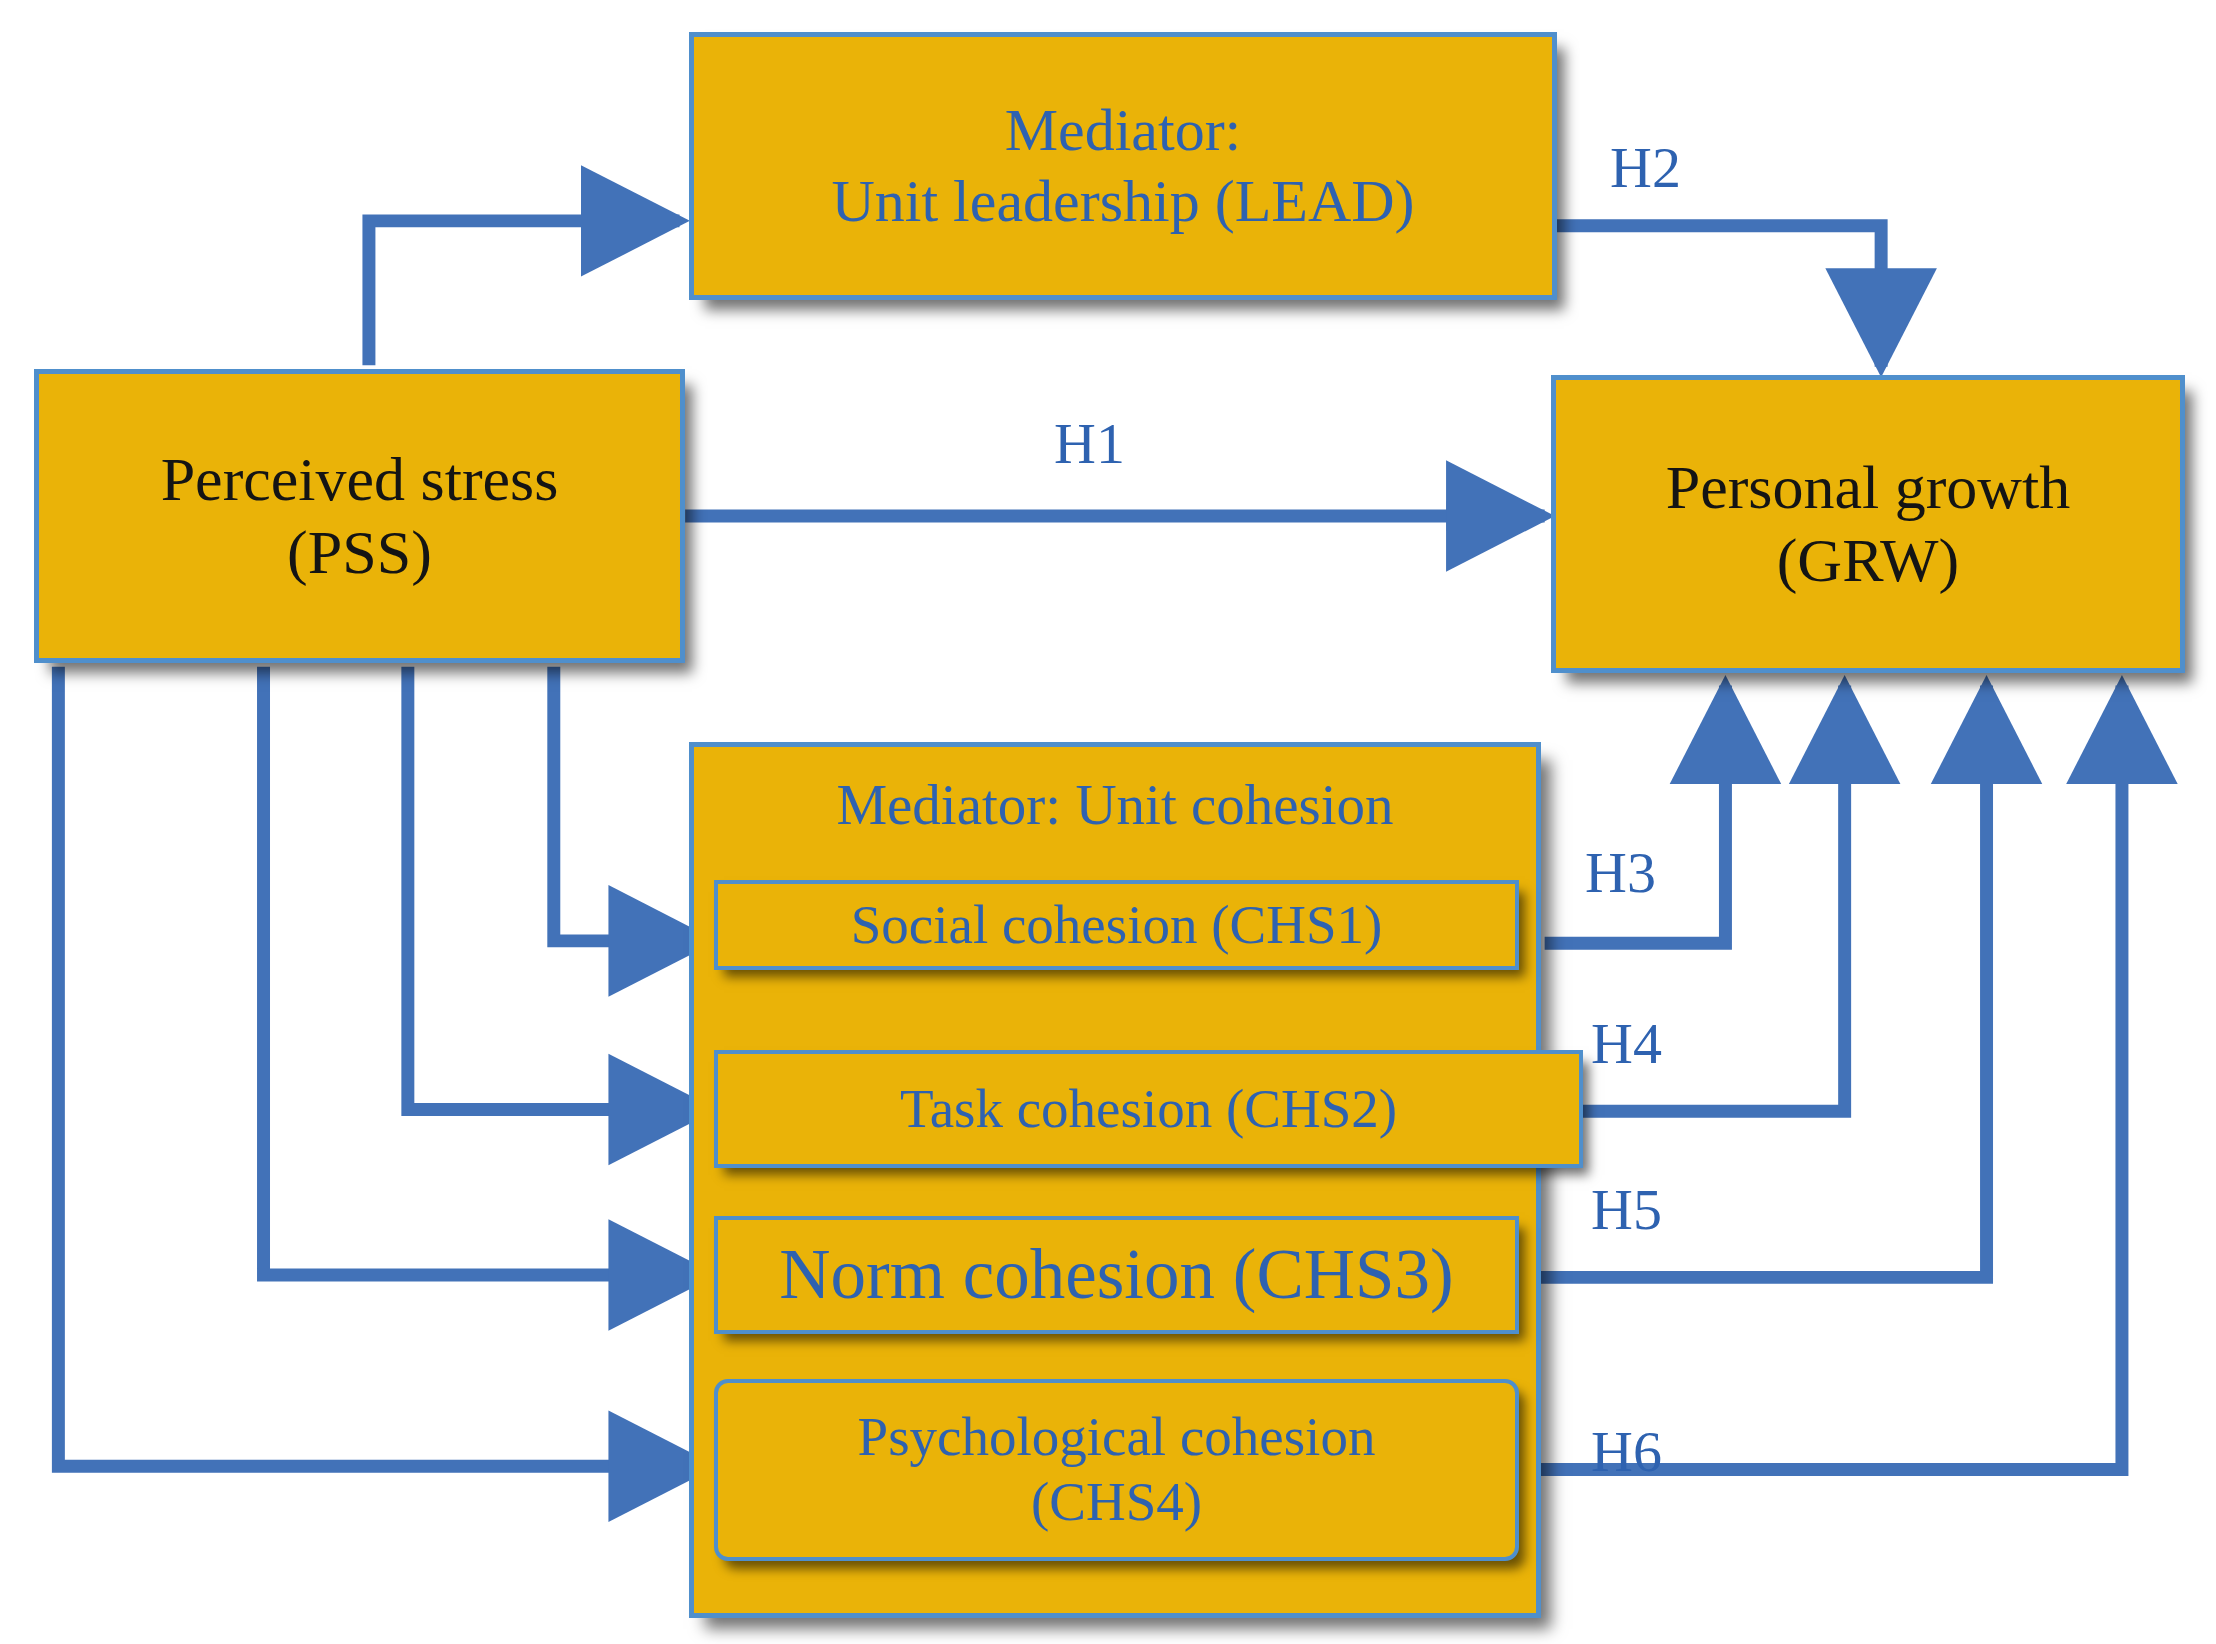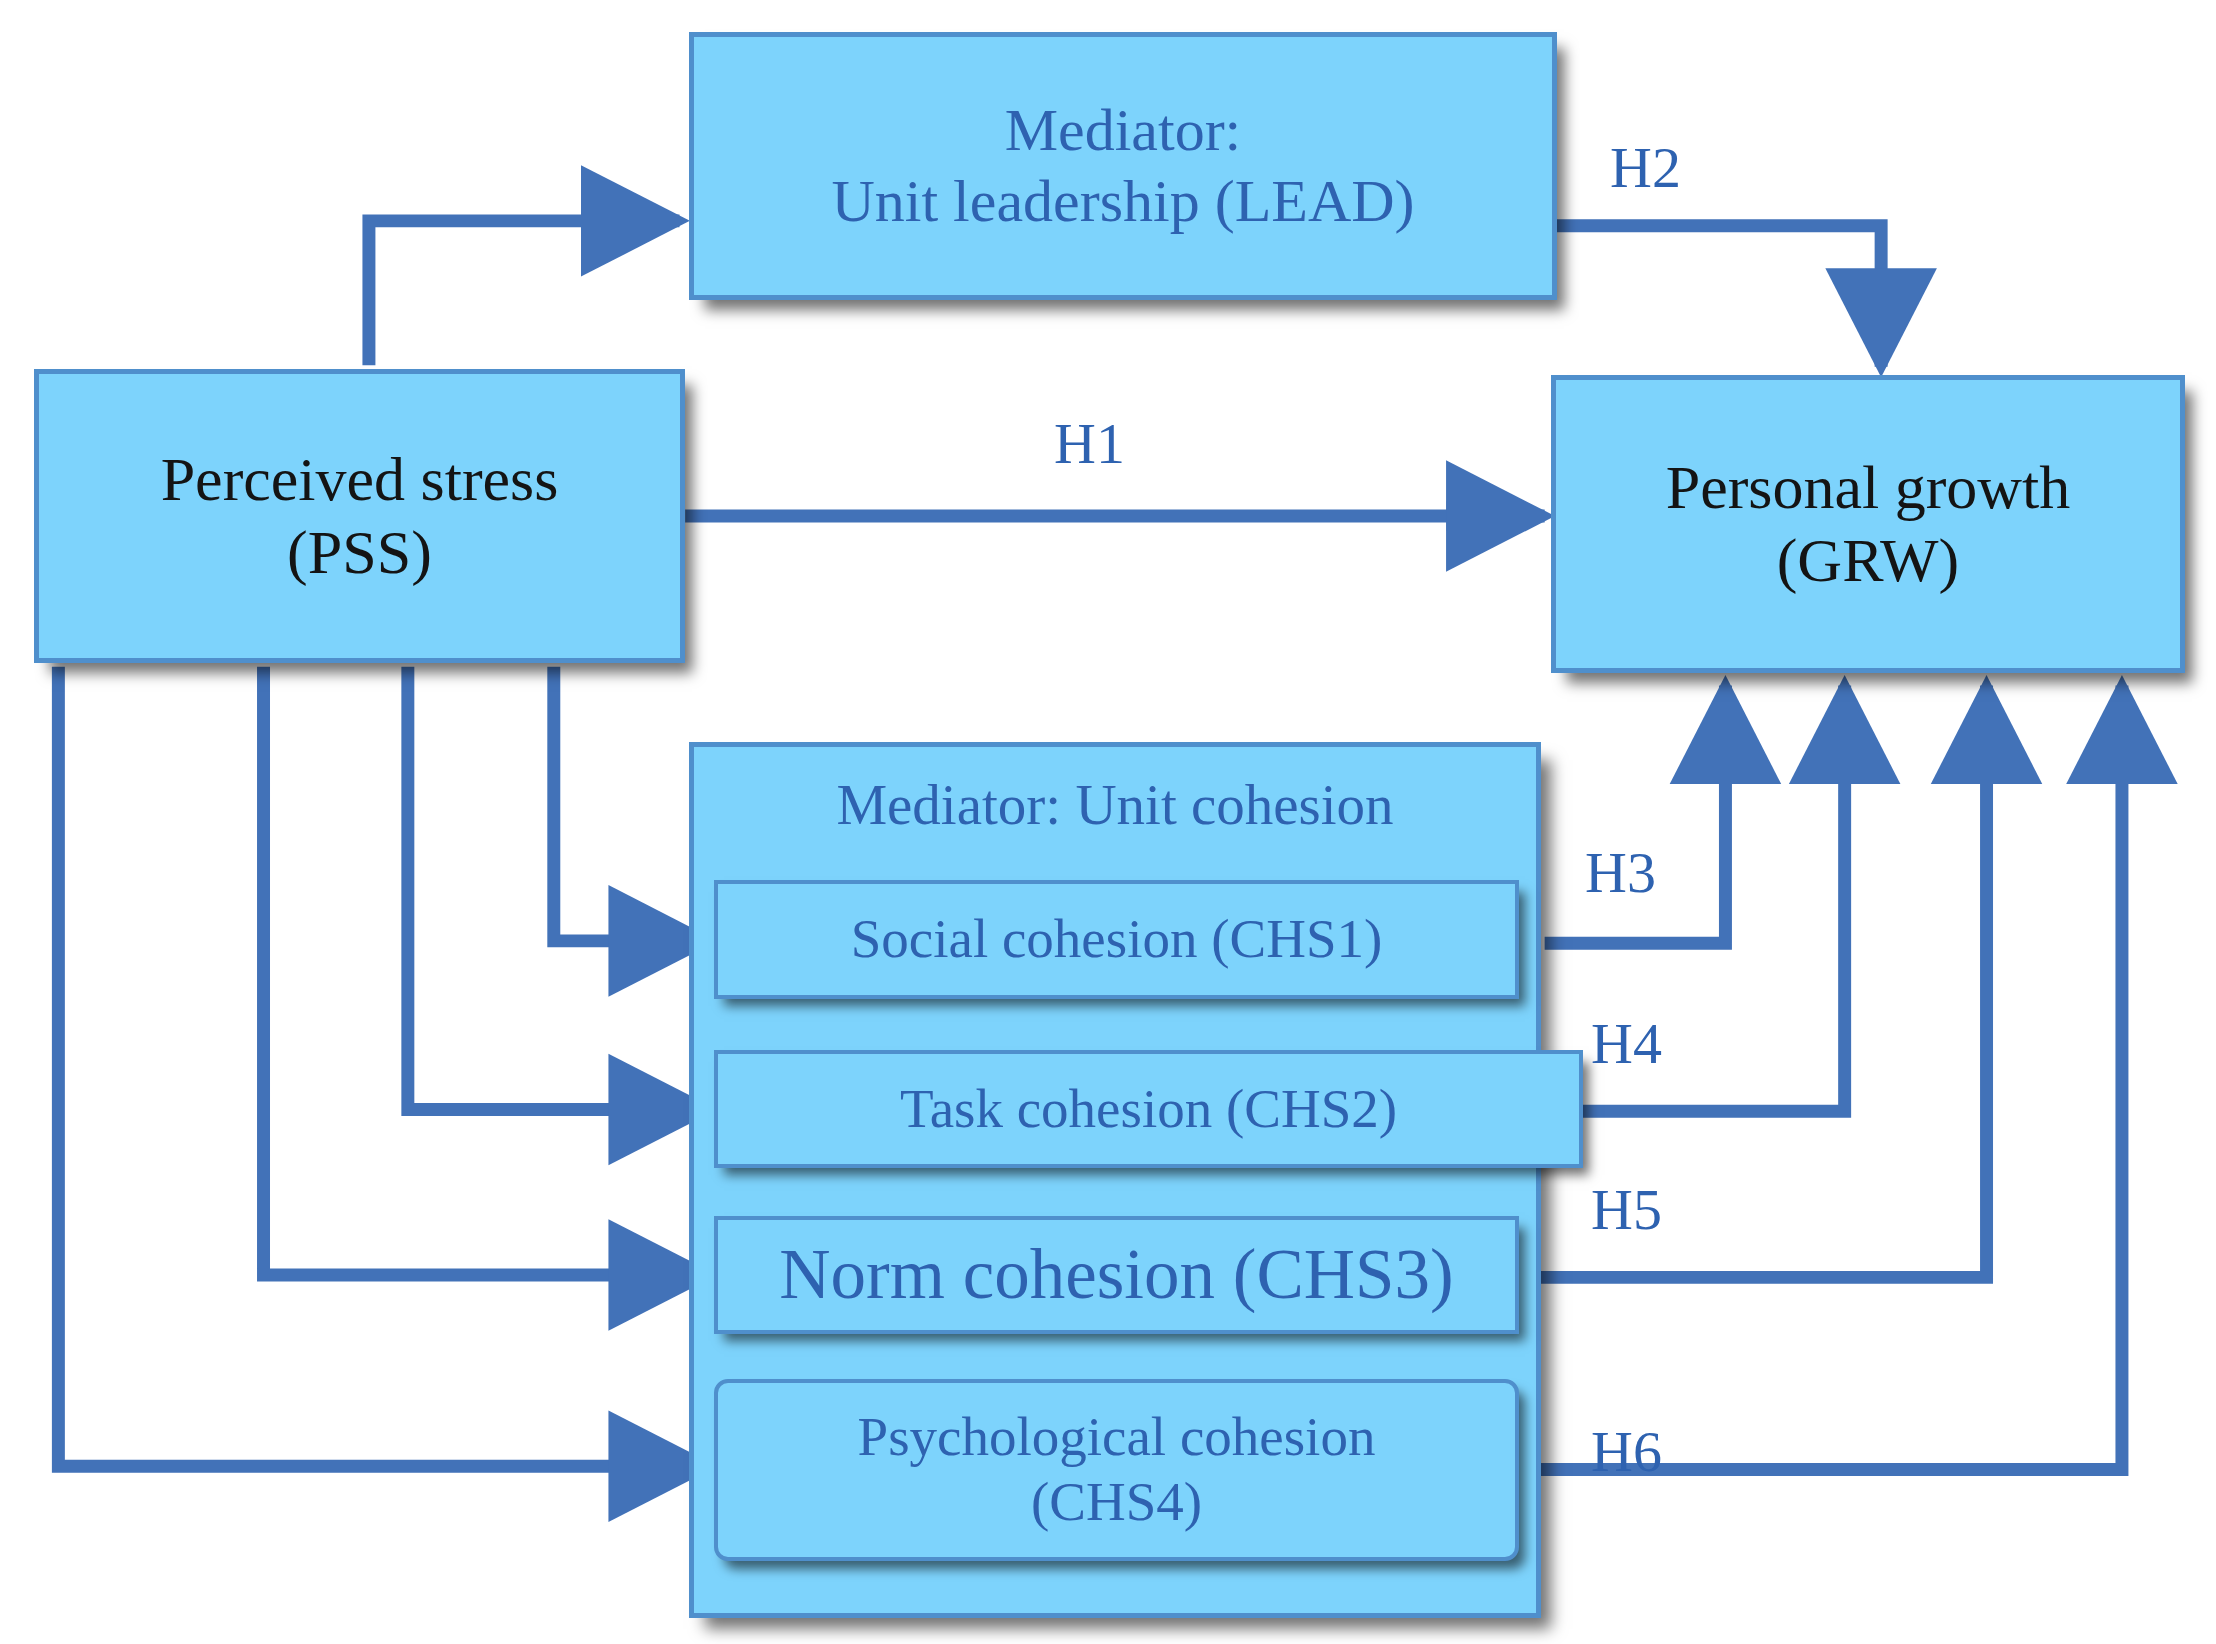--- a/index.html
+++ b/index.html
@@ -6,21 +6,21 @@
   body{
     width:2216px;height:1645px;
     font-family:"Liberation Serif","DejaVu Serif",serif;
     overflow:hidden;position:relative;
   }
   #stage{position:absolute;left:0;top:0;width:2216px;height:1645px;}
   svg{position:absolute;left:0;top:0;width:2216px;height:1645px;display:block;}
 
   .nodebox{
     position:absolute;
-    background:#7dd3fc;
+    background:#eab308;
     border:5.7px solid #4F8FCC;
     box-sizing:border-box;
     display:flex;align-items:center;justify-content:center;
     text-align:center;
     line-height:1.18;
     box-shadow:11.4px 13px 13px -3.2px rgba(0,0,0,0.55);
   }
   .nodebox.inner{
     border-width:4.9px;
     box-shadow:8px 9.7px 10.5px -2.4px rgba(0,0,0,0.55);
@@ -35,21 +35,21 @@
 
   #lead-box{left:689px;top:32px;width:868px;height:268px;font-size:60px;}
   #pss-box{left:34px;top:369px;width:651px;height:294px;font-size:62px;}
   #grw-box{left:1551px;top:375px;width:634px;height:298px;font-size:62px;}
 
   #cohesion-container{left:689px;top:734px;width:852px;height:876px;}
   #cohesion-title{
     position:absolute;left:0;top:24px;width:100%;
     text-align:center;font-size:57px;color:#2E62B0;
   }
-  #chs1-box{left:714px;top:880px;width:805px;height:119px;font-size:55px;}
+  #chs1-box{left:714px;top:880px;width:805px;height:90px;font-size:55px;}
   #chs2-box{left:714px;top:1050px;width:869px;height:118px;font-size:55px;}
   #chs3-box{left:714px;top:1216px;width:805px;height:118px;font-size:71px;}
   #chs4-box{left:714px;top:1379px;width:805px;height:182px;font-size:55px;border-radius:14px;}
 
   .hlabel{
     position:absolute;color:#2E62B0;font-size:58px;
     white-space:nowrap;
   }
   #h1-label{left:1054px;top:410px;}
   #h2-label{left:1610px;top:134px;}

